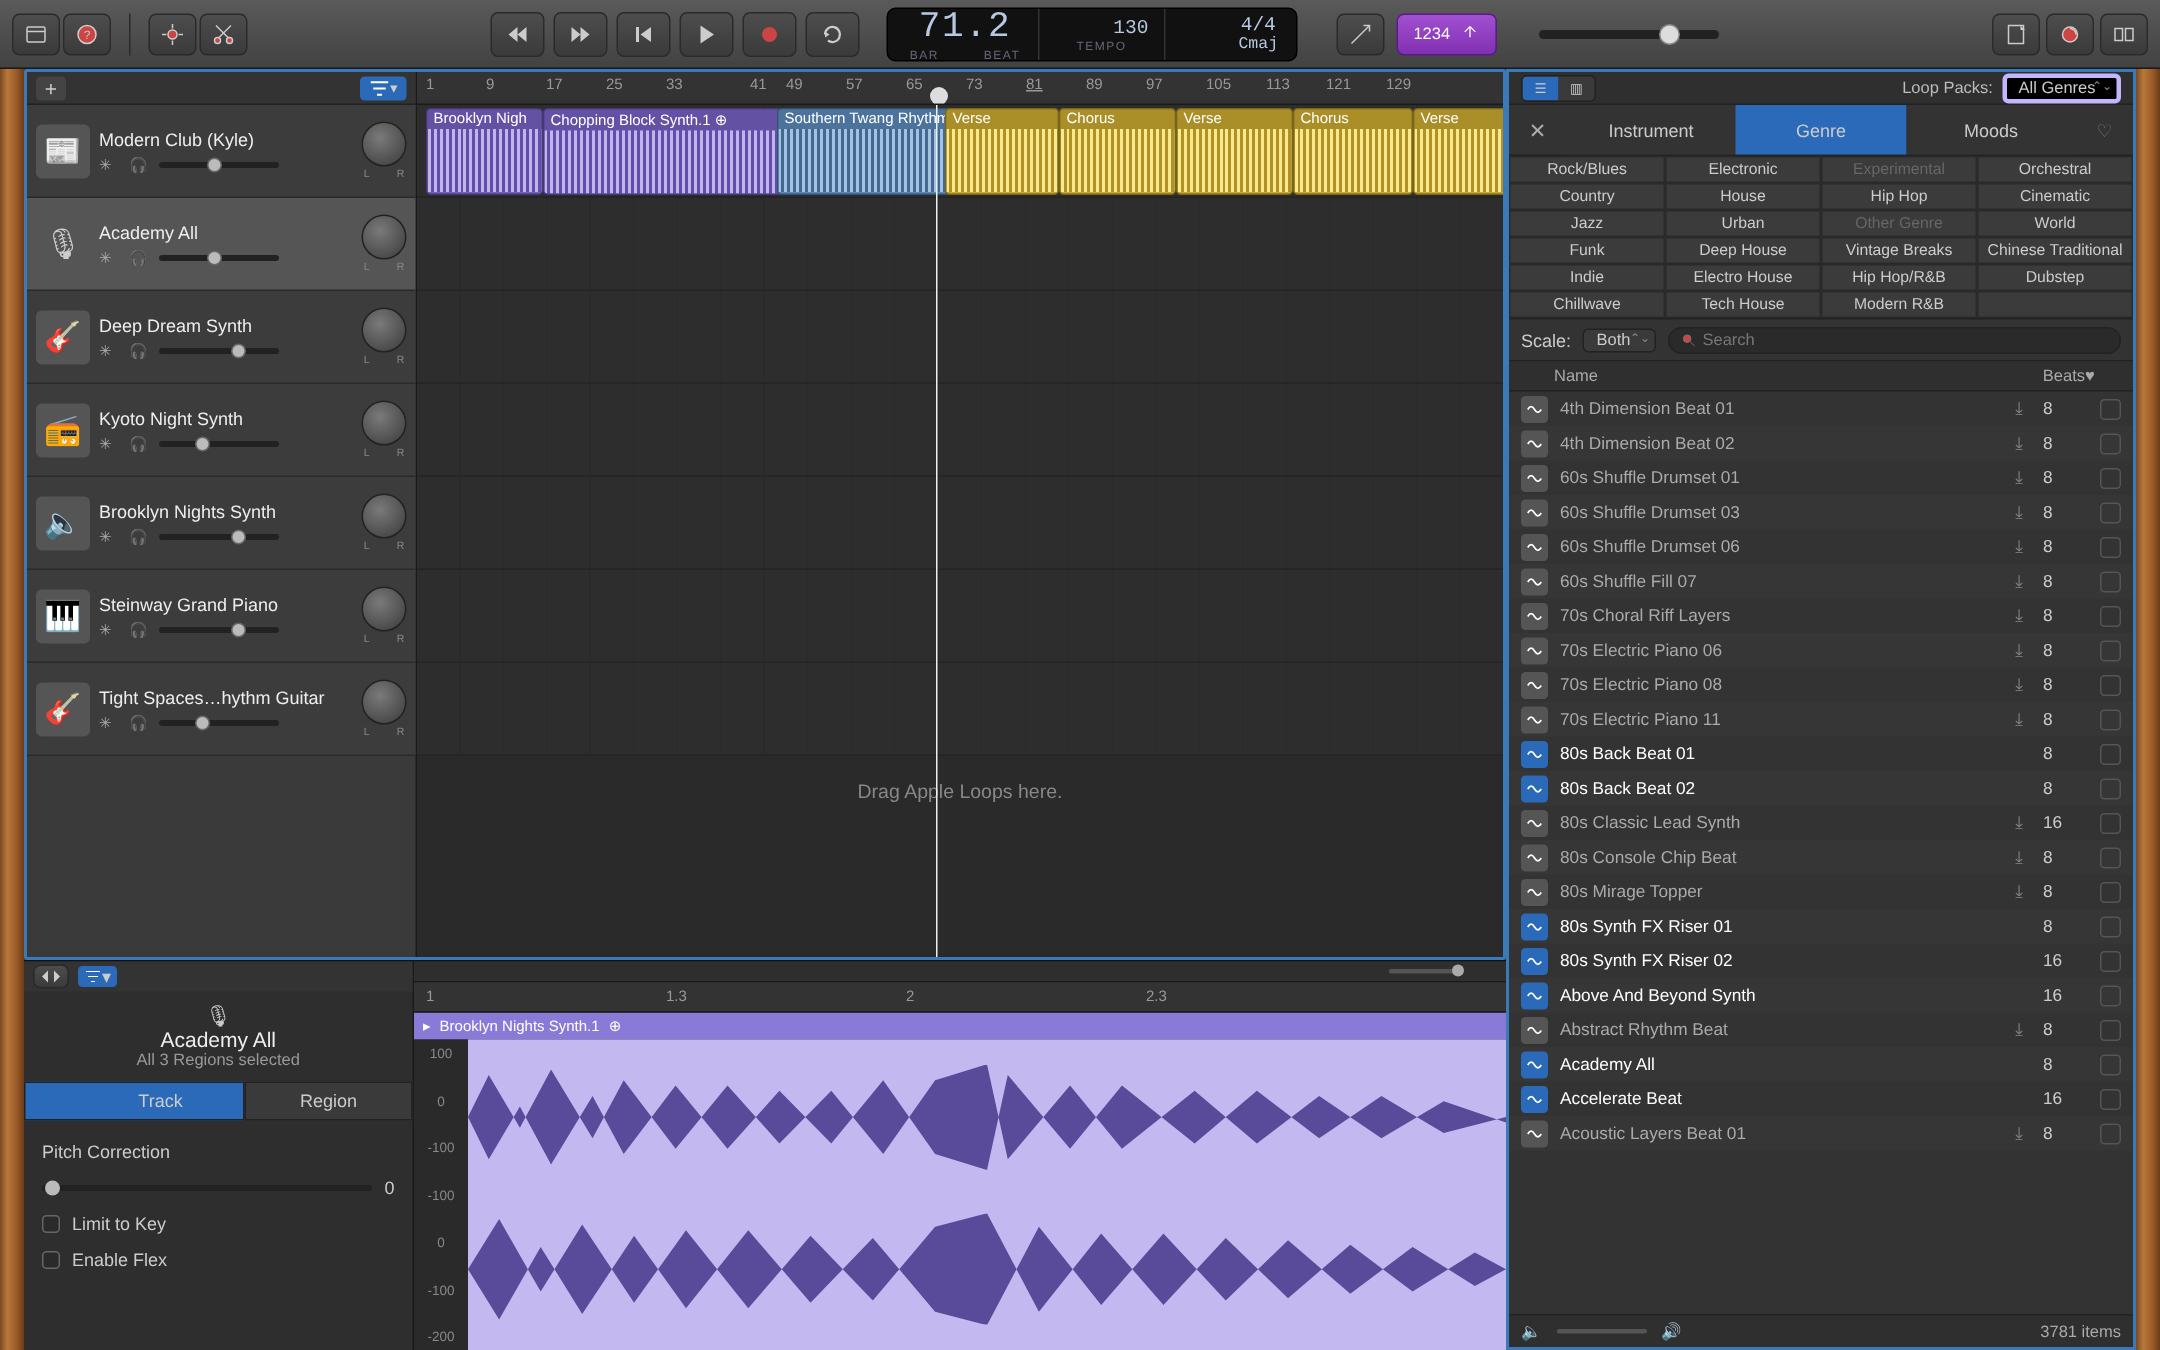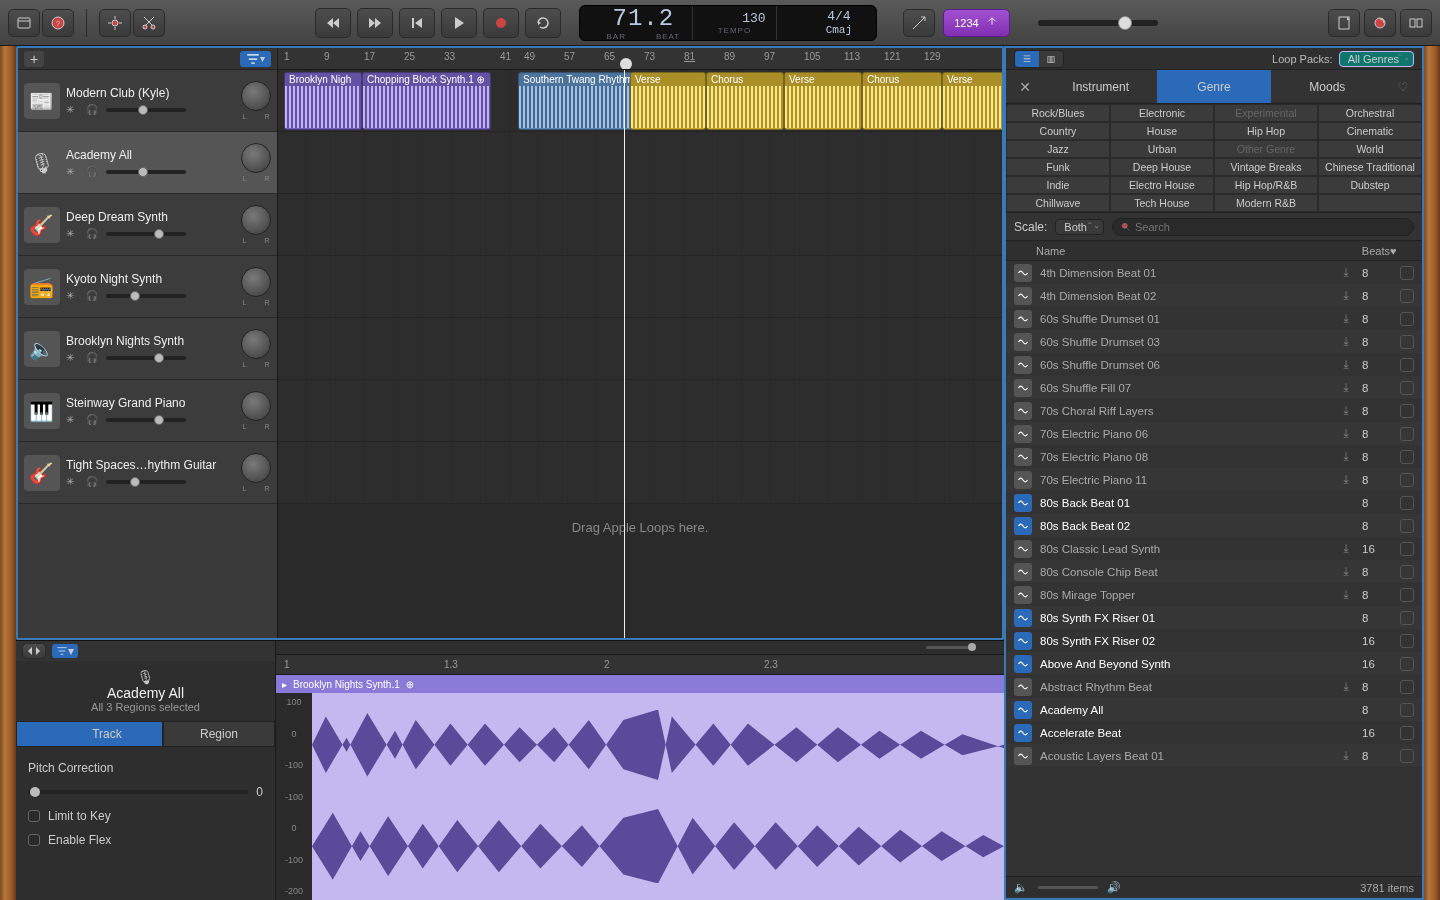--- a/index.html
+++ b/index.html
@@ -7,21 +7,21 @@
 .app { width: 1440px; height: 900px; display: flex; flex-direction: column; background: linear-gradient(#3a3a3a,#333); }
 
 
 .toolbar { height: 46px; background: linear-gradient(#5a5a5a,#424242); border-bottom: 1px solid #1a1a1a; display: flex; align-items: center; padding: 0 8px; gap: 8px; }
 .tb-group { display: flex; gap: 2px; align-items: center; }
 .tb-btn { width: 32px; height: 28px; background: linear-gradient(#4d4d4d,#3a3a3a); border: 1px solid #2a2a2a; border-radius: 5px; display: flex; align-items: center; justify-content: center; cursor: pointer; color: #ddd; }
 .tb-btn svg { width: 16px; height: 16px; fill: #ccc; }
 .tb-divider { width: 1px; height: 28px; background: #2a2a2a; margin: 0 4px; }
 .transport { display: flex; gap: 6px; margin-left: auto; margin-right: 10px; }
 .transport .tb-btn { width: 36px; height: 30px; }
-.lcd { width: 298px; height: 36px; background: #111; border: 1px solid #000; border-radius: 6px; display: flex; align-items: center; justify-content: center; color: #aab; }
+.lcd { width: 274px; height: 36px; background: #111; border: 1px solid #000; border-radius: 6px; display: flex; align-items: center; justify-content: center; color: #aab; }
 .lcd .big { font-size: 24px; font-family: "Courier New", monospace; letter-spacing: 1px; color: #b8c8e0; }
 .lcd .sec { display: flex; flex-direction: column; align-items: center; justify-content: center; border-left: 1px solid #333; padding: 0 10px; height: 100%; }
 .lcd .sec .v { font-size: 13px; color: #b8c8e0; font-family: "Courier New", monospace; margin-left: 39px; }
 .lcd .sec .l { font-size: 8px; color: #667; letter-spacing: 1px; }
 .lcd .main { display:flex; flex-direction:column; align-items:center; padding: 0 12px;}
 .lcd .main .subs { display:flex; gap:30px; font-size:8px; color:#667; letter-spacing:1px;}
 .purple-btn { background: linear-gradient(#a050d0,#8030b0); border-radius:5px; height:28px; padding:0 10px; display:flex; align-items:center; gap:6px; color:white; font-size:11px; border:1px solid #5a1a8a;}
 .master-vol { width: 120px; height: 6px; background: #222; border-radius: 3px; position: relative; margin: 0 20px;}
 .master-vol .knob { position:absolute; width:14px; height:14px; background:#ddd; border-radius:50%; top:-4px; left:80px; border:1px solid #888;}
 .right-tb { margin-left: auto; display:flex; gap:4px;}
@@ -98,21 +98,21 @@
 .ed-hzoom .kh .bar{ flex:1; height:3px; background:#555; border-radius:2px;}
 .ed-hzoom .kh .dot{ width:8px; height:8px; background:#aaa; border-radius:50%; margin-left:-4px;}
 
 
 .loops { width: 420px; background:#333; border:2px solid #3a7ab8; border-left-width:2px; display:flex; flex-direction:column;}
 .loops-top { height:22px; background:#2f2f2f; display:flex; align-items:center; padding:0 8px; gap:6px; border-bottom:1px solid #222;}
 .seg { display:flex; border:1px solid #222; border-radius:4px; overflow:hidden;}
 .seg .b { width:24px; height:16px; display:flex; align-items:center; justify-content:center; background:#3a3a3a; font-size:9px;}
 .seg .b.on { background:#2a6ab8;}
 .loops-top .pack { margin-left:auto; font-size:11px; color:#bbb;}
-.loops-top .dd { background:#0f766e; border:1px solid #c4b5fd; border-radius:4px; padding:1px 14px 1px 8px; font-size:11px; position:relative;}
+.loops-top .dd { background:#000000; border:3px solid #c4b5fd; border-radius:4px; padding:1px 14px 1px 8px; font-size:11px; position:relative;}
 .loops-top .dd:after{content:"⌃⌄"; position:absolute; right:3px; font-size:8px; color:#888;}
 .loops-tabs { height:34px; display:flex; border-bottom:1px solid #222;}
 .loops-tabs .x { width:38px; display:flex; align-items:center; justify-content:center; color:#aaa; font-size:14px;}
 .loops-tabs .t { flex:1; display:flex; align-items:center; justify-content:center; font-size:12px; background:#333; cursor:pointer;}
 .loops-tabs .t.active { background:#2a6ab8;}
 .loops-tabs .heart { width:38px; display:flex; align-items:center; justify-content:center; color:#777;}
 .genre-grid { display:grid; grid-template-columns: repeat(4,1fr); border-bottom:1px solid #222;}
 .genre-grid .g { height:18px; font-size:10.5px; display:flex; align-items:center; justify-content:center; border:1px solid #2a2a2a; background:#3b3b3b; color:#ccc; cursor:pointer;}
 .genre-grid .g.dim { color:#666;}
 .scale-row { height:28px; display:flex; align-items:center; padding:0 8px; gap:8px; border-bottom:1px solid #222;}
@@ -450,21 +450,21 @@
               <span class="tick" style="left: 606px;">121</span>
               <span class="tick" style="left: 646px;">129</span>
             </div>
           <div class="lanes" id="lanes">
 
           <div class="lane">
                 <div class="region reg-purple" style="left: 6px; width: 78px;">
                   <div class="label">Brooklyn Nigh</div>
                   <div class="wave"></div>
                 </div>
-                <div class="region reg-purple" style="left: 84px; width: 129px;">
+                <div class="region reg-purple" style="left: 84px; width: 188px;">
                   <div class="label">Chopping Block Synth.1 ⊕</div>
                   <div class="wave"></div>
                 </div>
                 <div class="region reg-blue" style="left: 240px; width: 154px;">
                   <div class="label">Southern Twang Rhythm Guit</div>
                   <div class="wave"></div>
                 </div>
               </div>
               <div class="lane"></div>
               <div class="lane"></div>

